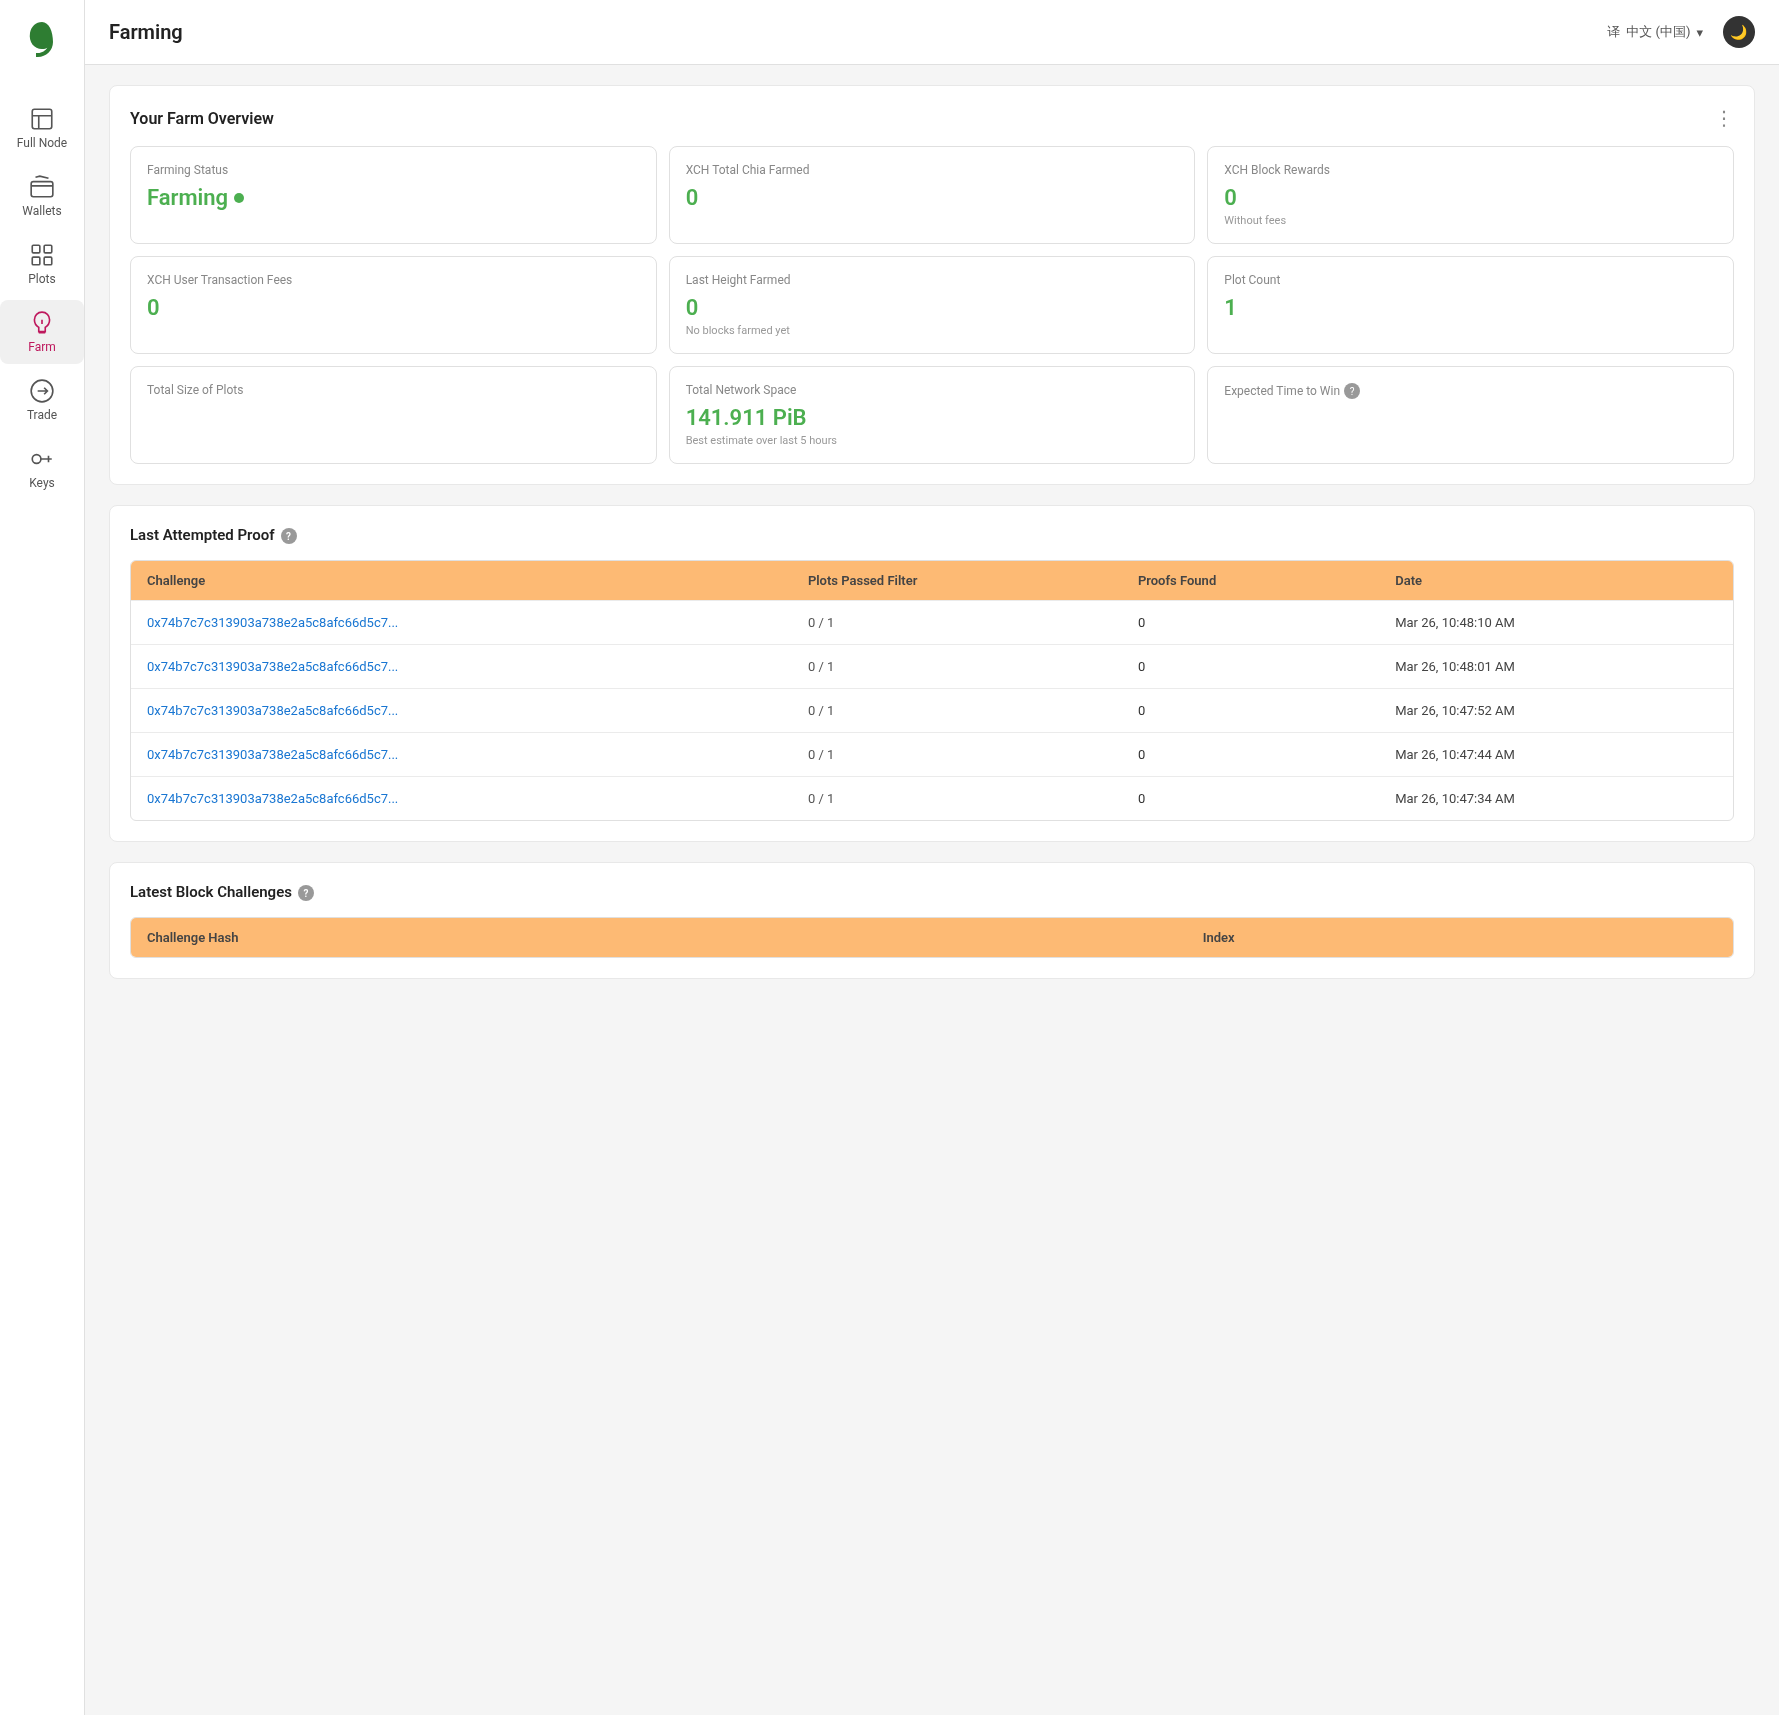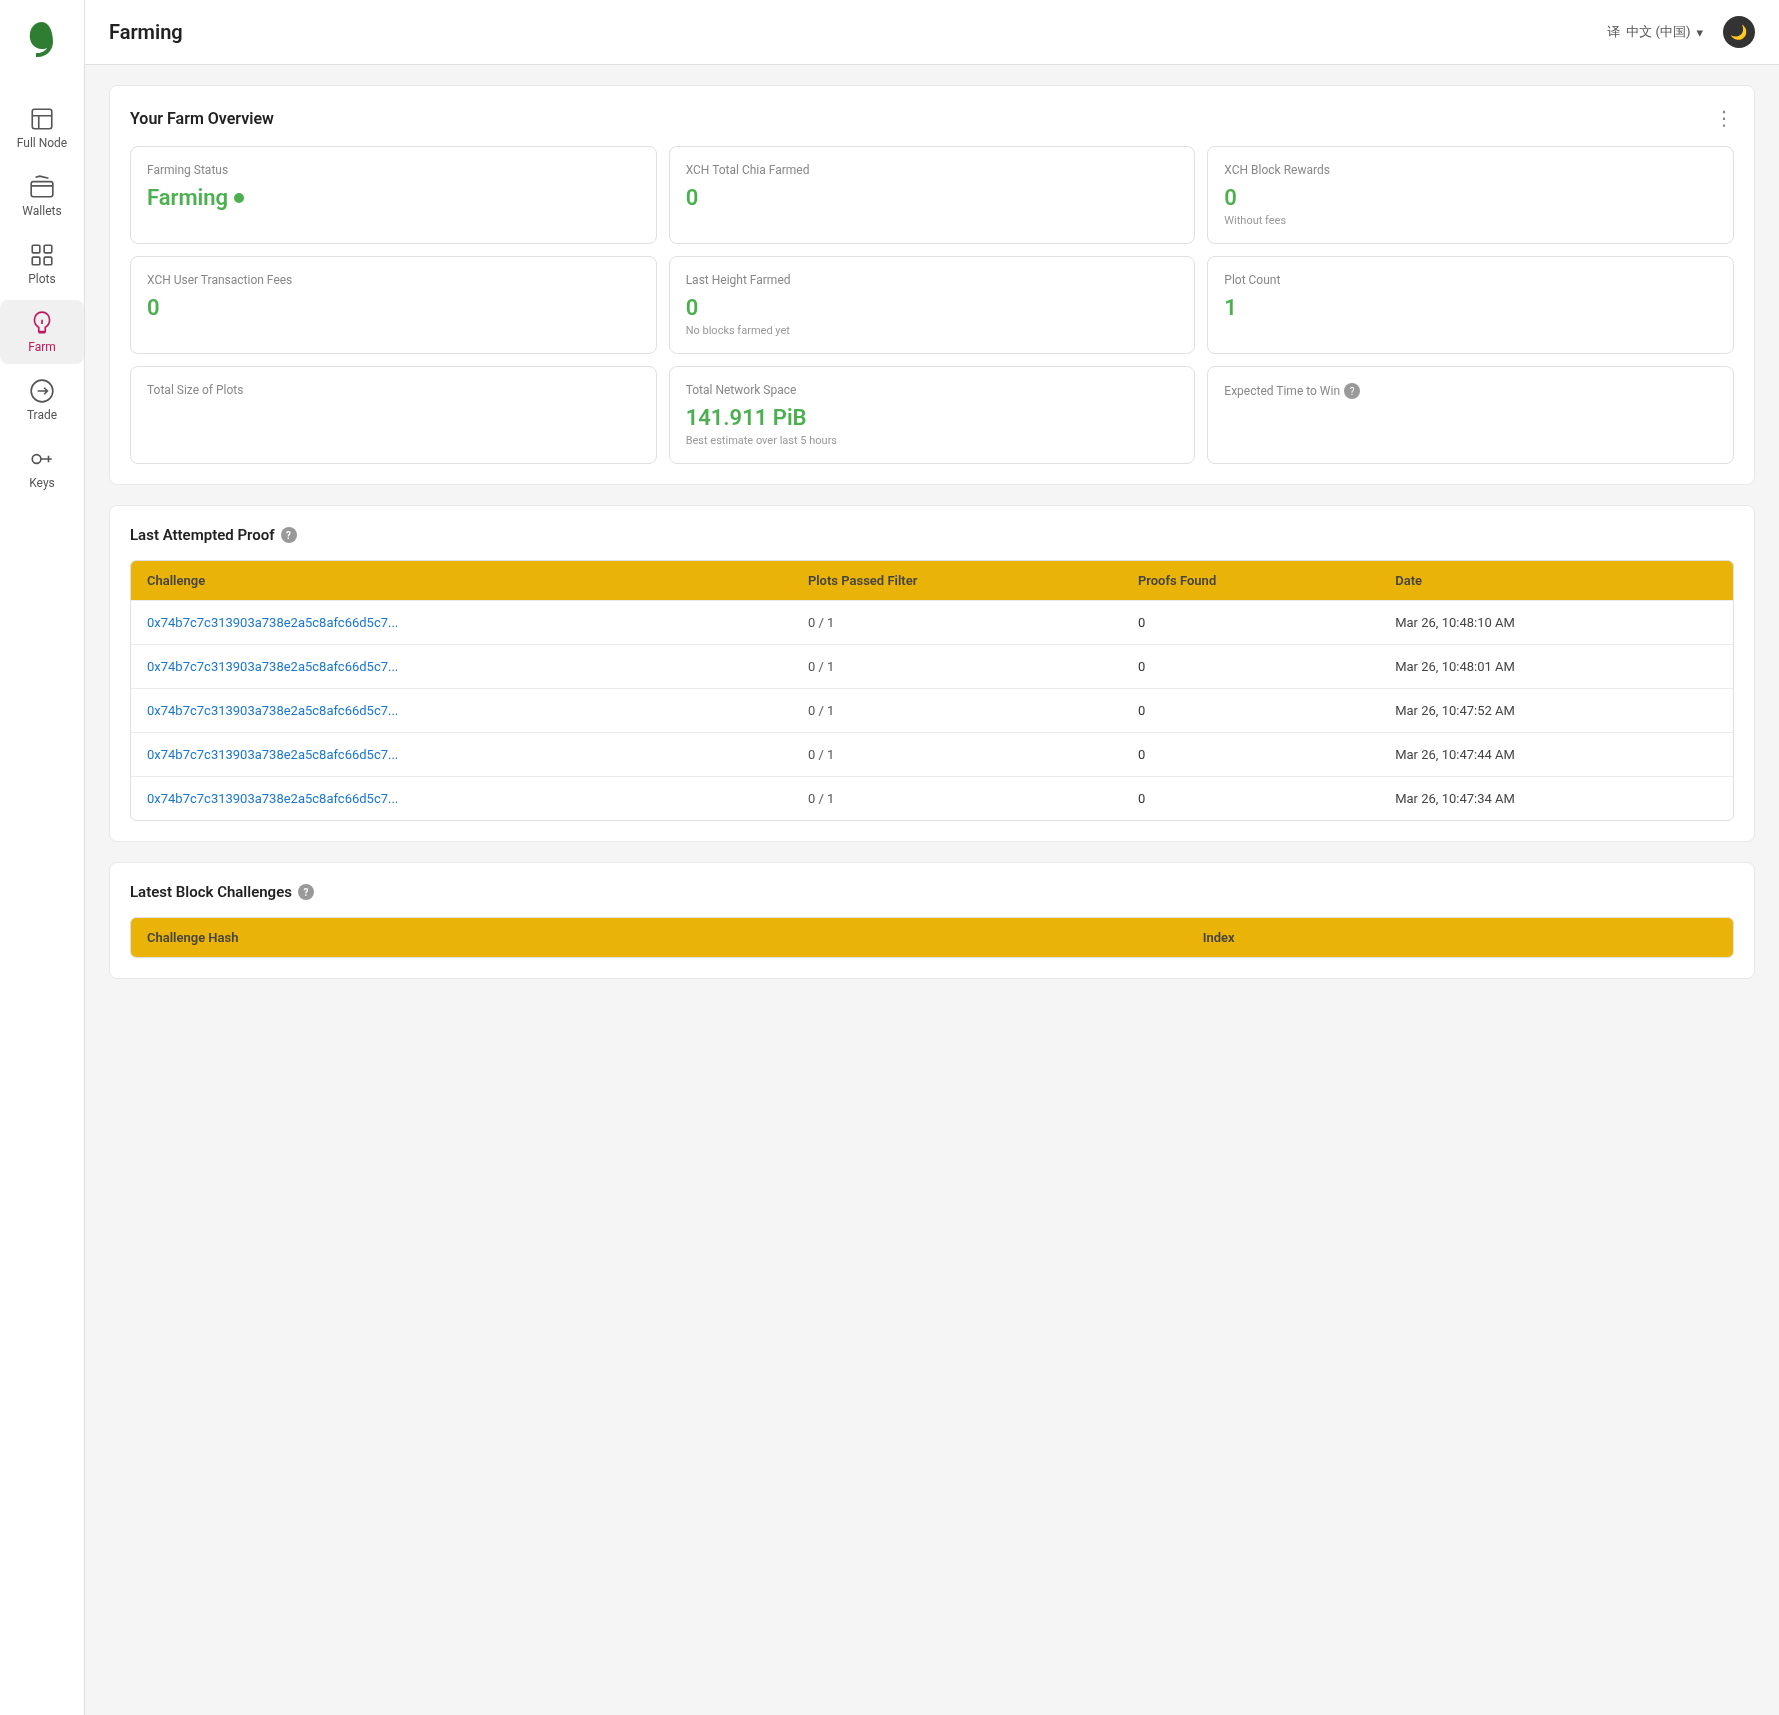--- a/index.html
+++ b/index.html
@@ -119,38 +119,38 @@
     .farming-dot {
       width: 10px; height: 10px;
       background: #4caf50;
       border-radius: 50%;
       display: inline-block;
     }
     .card-sub { font-size: 11px; color: #999; margin-top: 4px; }
 
     
     .section-subtitle {
-      display: flex; align-items: center; gap: 6px;
+      display: flex; align-items: flex-end; gap: 6px;
       font-size: 15px; font-weight: 600; color: #222;
       margin-bottom: 16px;
     }
     .help-icon {
       width: 16px; height: 16px;
       border-radius: 50%;
       background: #999;
       color: #fff;
       font-size: 10px;
       display: inline-flex; align-items: center; justify-content: center;
       cursor: pointer;
     }
 
     
     .table-wrapper { border: 1px solid #e0e0e0; border-radius: 6px; overflow: hidden; }
     table { width: 100%; border-collapse: collapse; font-size: 13px; }
-    thead tr { background: #eab308; }
+    thead tr { background: #fdba74; }
     thead th {
       padding: 12px 16px;
       text-align: left;
       font-weight: 600;
       color: #444;
       font-size: 13px;
     }
     tbody tr { border-top: 1px solid #ebebeb; }
     tbody td {
       padding: 14px 16px;

